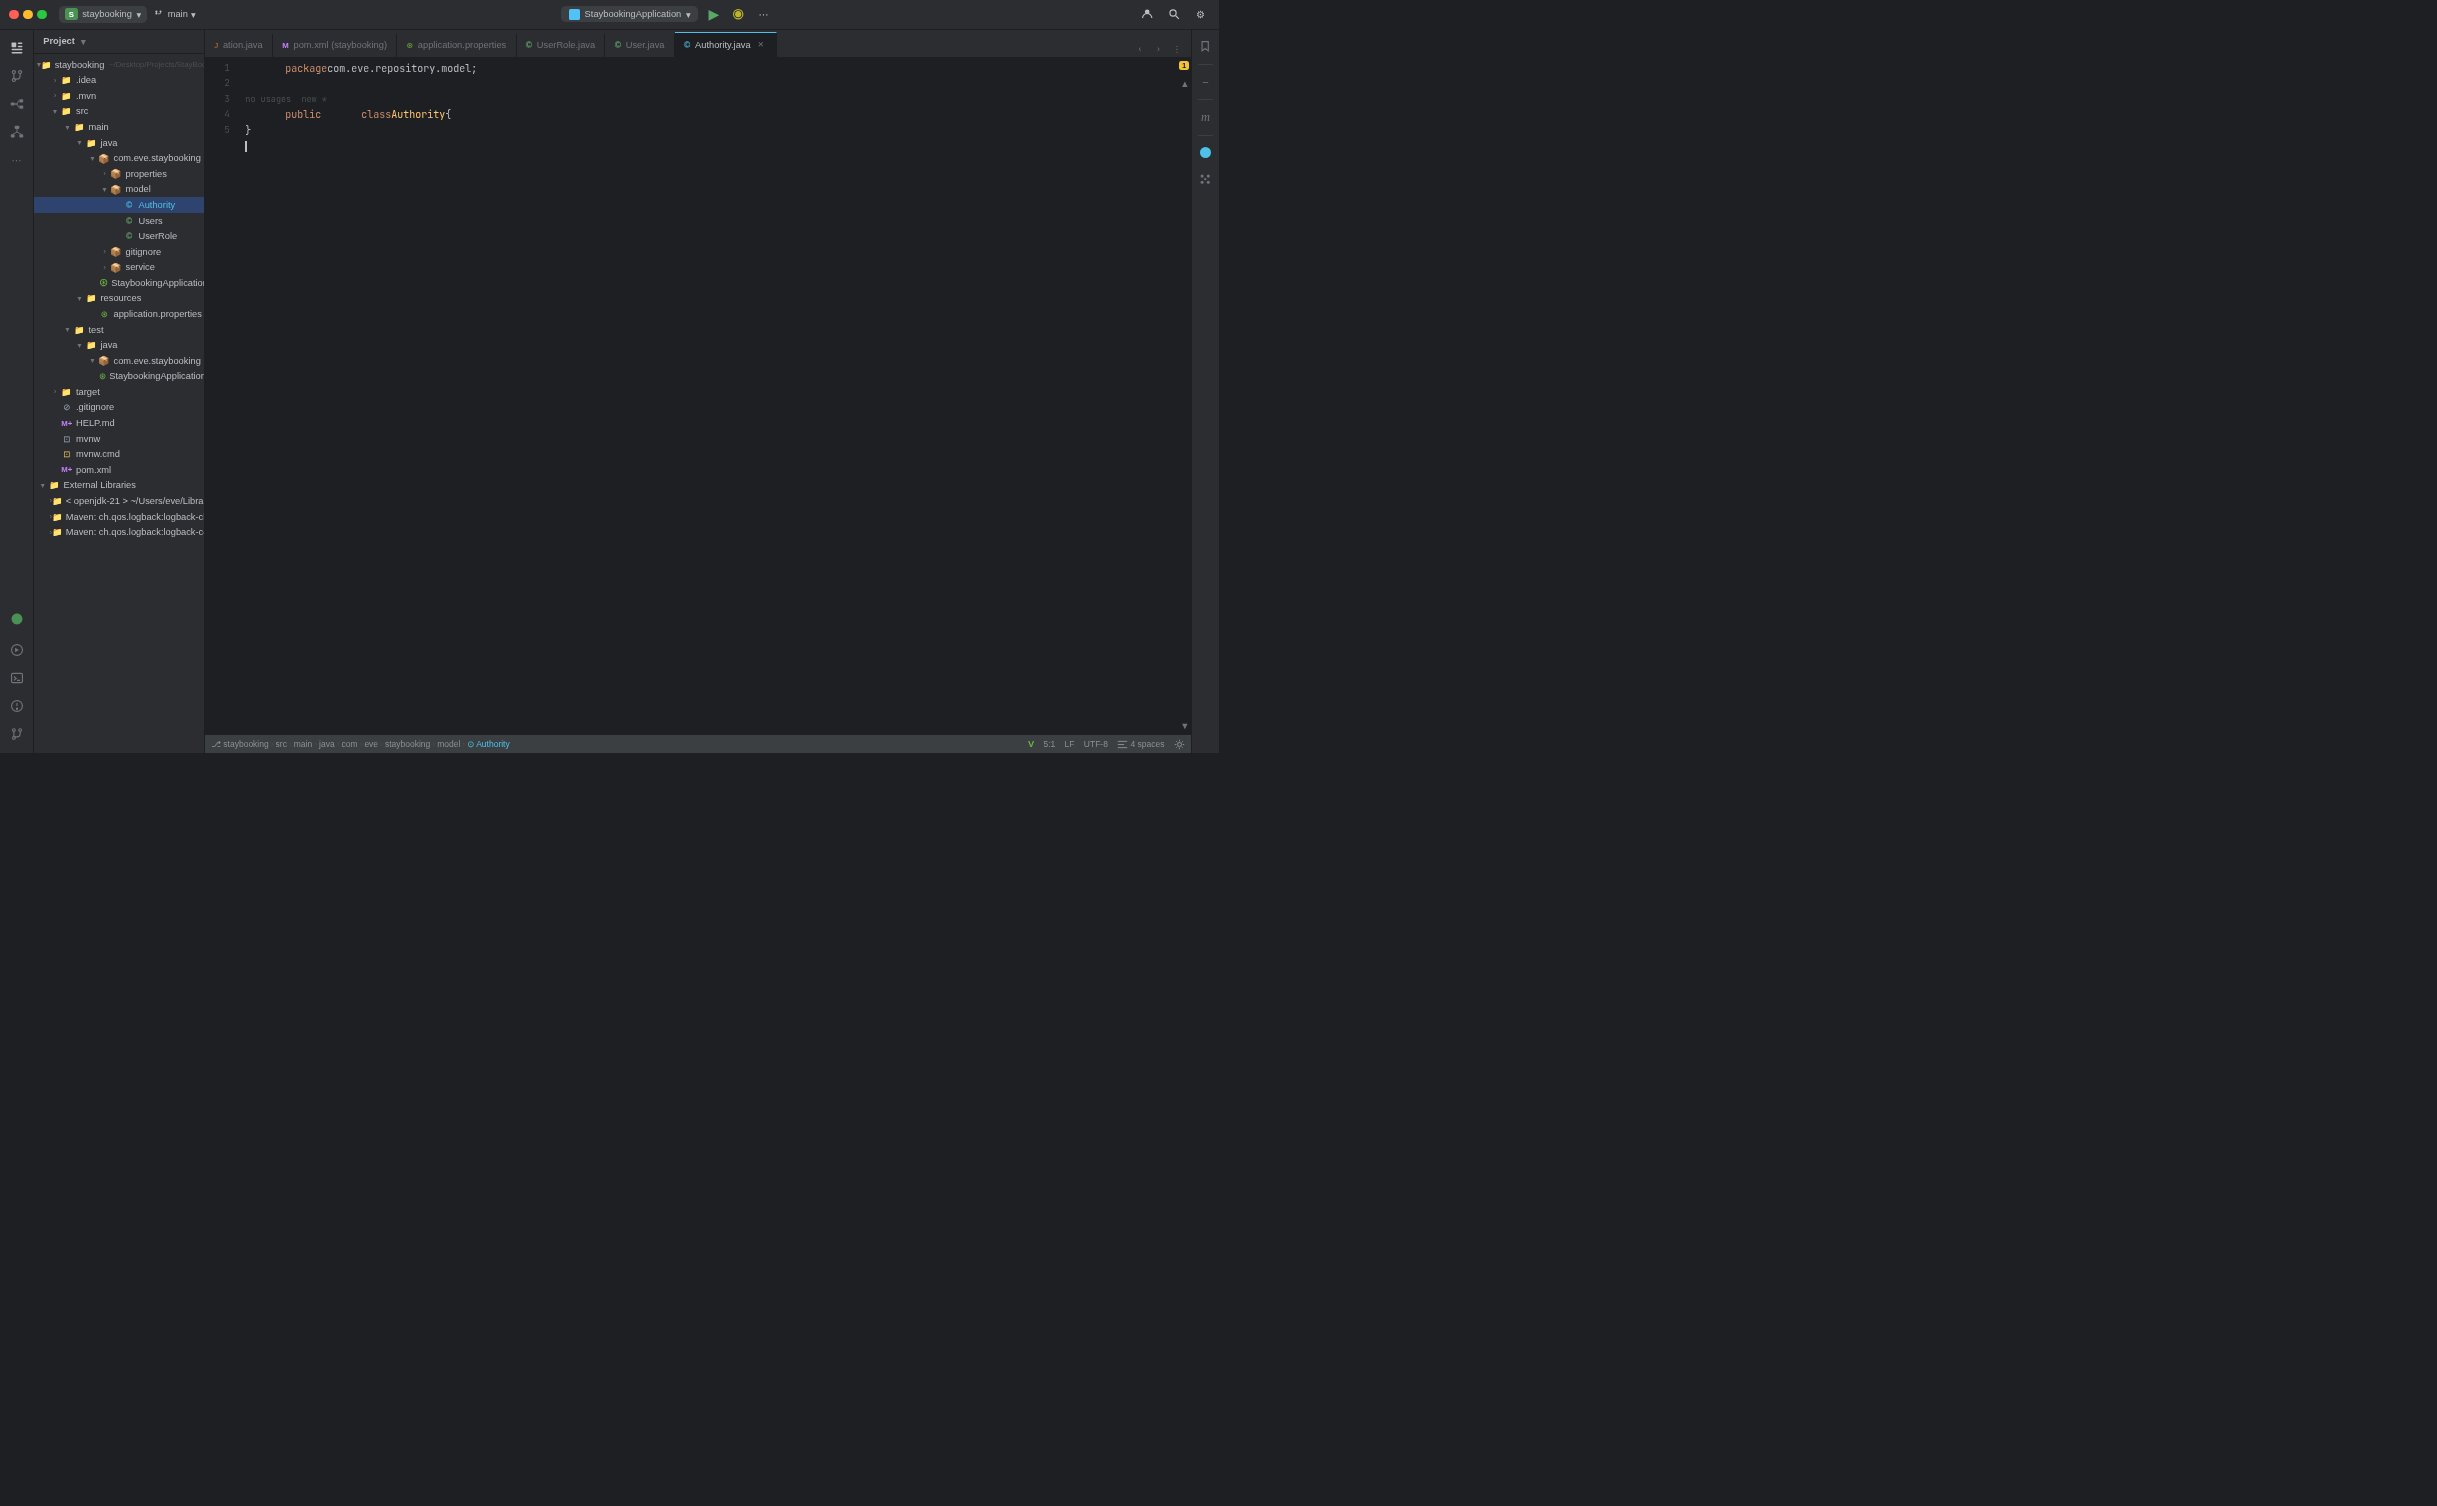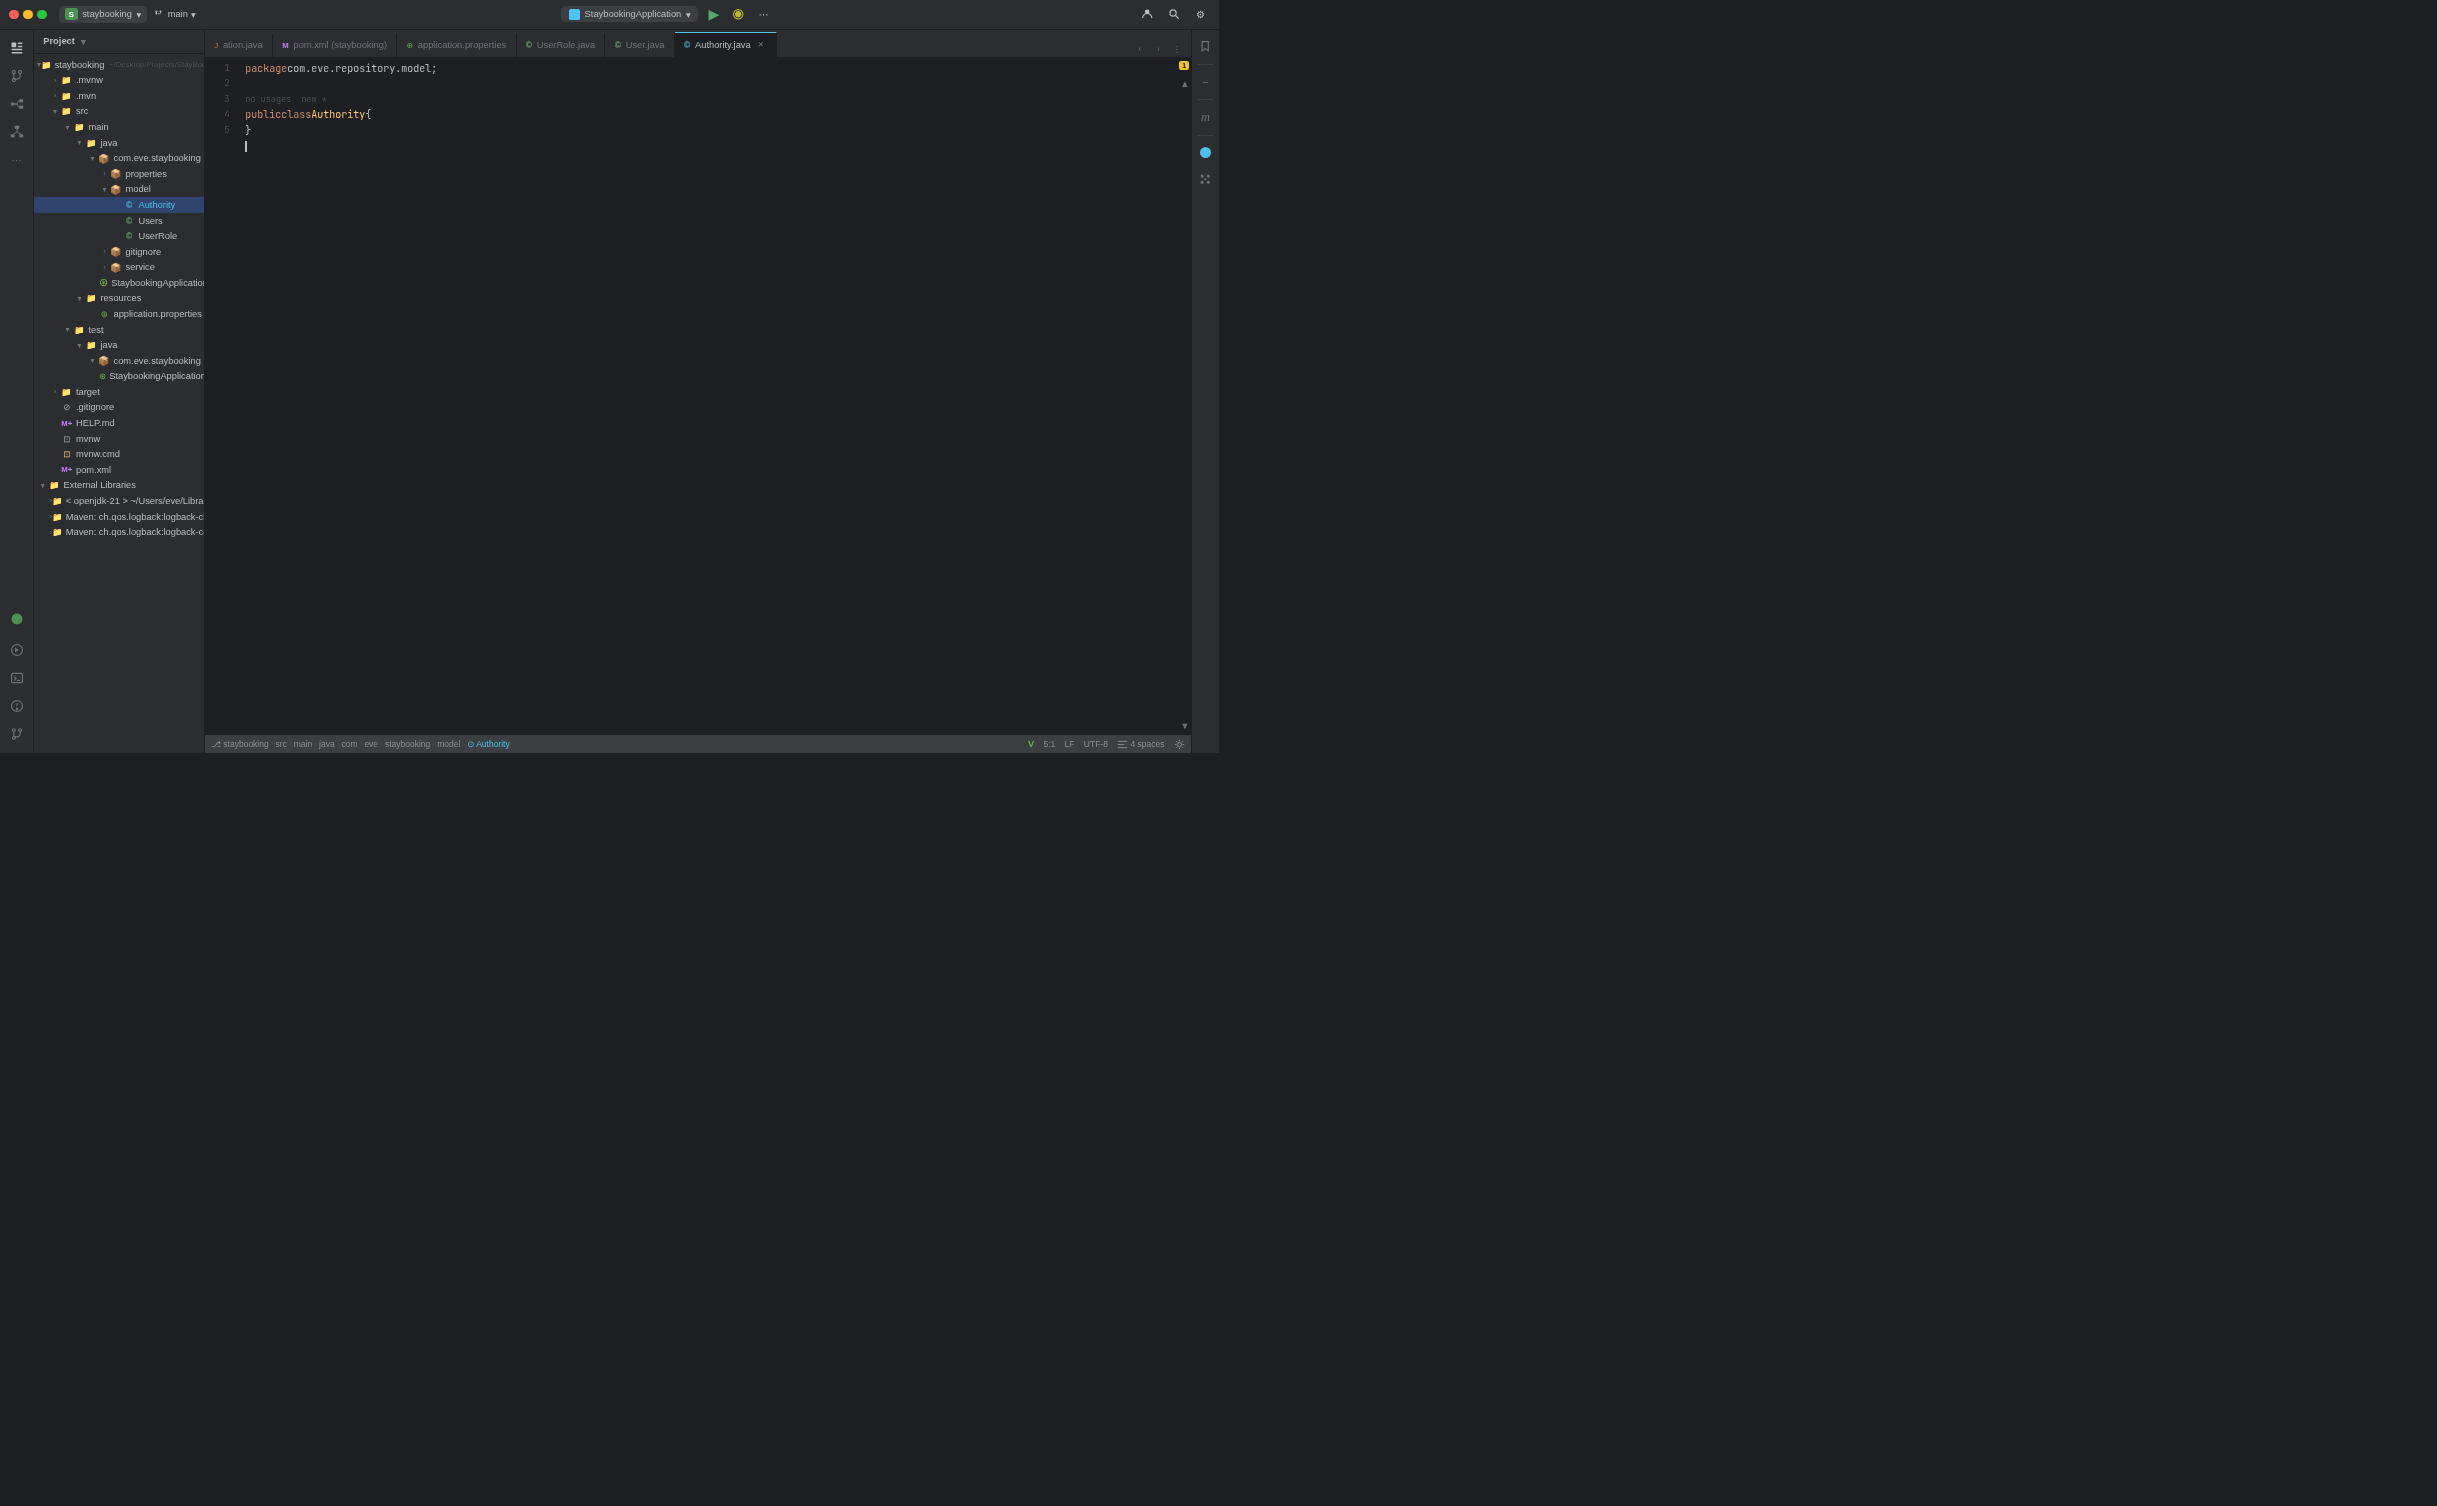--- a/index.html
+++ b/index.html
@@ -298,21 +298,21 @@
       color: #bcbec4;
       overflow: auto;
     }
     .code-area::-webkit-scrollbar { width: 6.2px; height: 6.2px; }
     .code-area::-webkit-scrollbar-track { background: #2b2d30; }
     .code-area::-webkit-scrollbar-thumb { background: #4a4d52; border-radius: 3.1px; }
 
     .code-line { display: flex; align-items: center; min-height: 15.5px; }
 
     
-    .kw-keyword { color: #cf8e6d; }
+    .kw-keyword { color: #cf8e6d; margin-left: 40px; }
     .kw-class-name { color: #ffc66d; }
     .kw-brace { color: #bcbec4; }
 
     .cursor-line::after {
       content: '';
       display: inline-block;
       width: 1.6px;
       height: 11px;
       background: #bcbec4;
       vertical-align: middle;
@@ -539,21 +539,21 @@
       <div class="tree-item" style="padding-left:3.1px;">
         <span class="tree-arrow">▾</span>
         <span class="tree-icon icon-folder">📁</span>
         <span class="item-label">staybooking</span>
         <span style="color:#4a4d52;font-size:7.8px;margin-left:4.7px;">~/Desktop/Projects/StayBooking/staybook</span>
       </div>
 
       <div class="tree-item" style="padding-left:15.5px;">
         <span class="tree-arrow">›</span>
         <span class="tree-icon icon-folder">📁</span>
-        <span class="item-label">.mvnw</span>
+        <span class="item-label">.idea</span>
       </div>
 
       <div class="tree-item" style="padding-left:15.5px;">
         <span class="tree-arrow">›</span>
         <span class="tree-icon icon-folder">📁</span>
         <span class="item-label">.mvn</span>
       </div>
 
       <div class="tree-item" style="padding-left:15.5px;">
         <span class="tree-arrow">▾</span>

